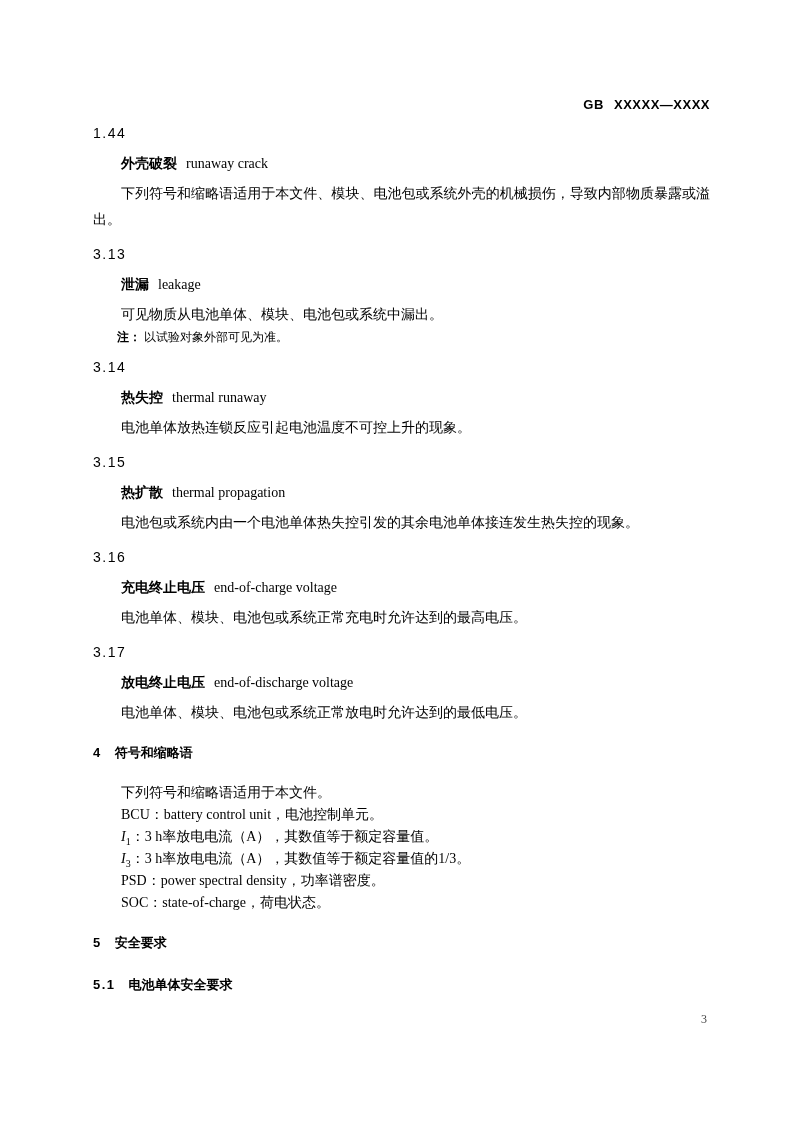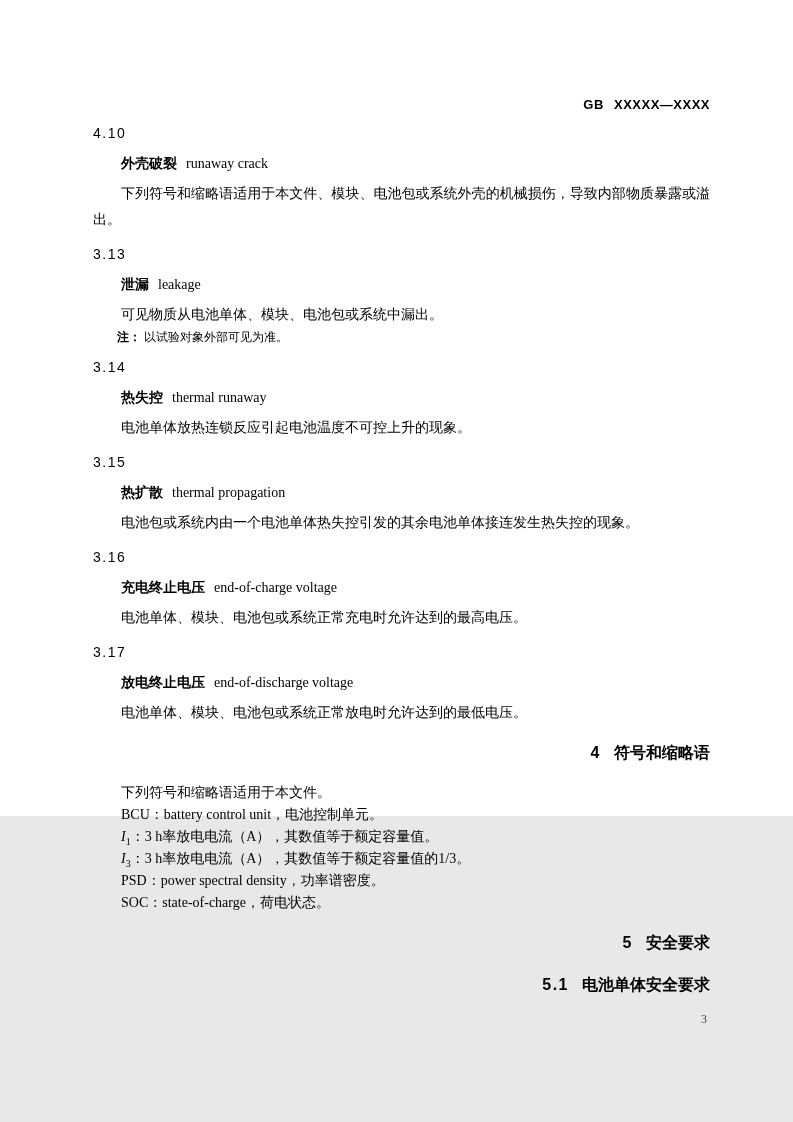--- a/index.html
+++ b/index.html
@@ -1,19 +1,19 @@
 <!DOCTYPE html>
 <html><head>
 <meta charset="utf-8">
 <style>
   * { margin:0; padding:0; box-sizing:border-box; }
   html,body { background:#e8e8e8; }
   body { width:793px; height:1122px; margin:0 auto; }
   .page {
-    width:793px; height:816px; background:#ffffff;
+    width:793px; height:1122px; background:#ffffff;
     padding:97px 83px 0 93px;
     font-family:"Liberation Serif", serif;
     font-size:14px; color:#000;
   }
   .doc-header {
     text-align:right;
     font-family:"Liberation Sans", sans-serif;
     font-weight:700; font-size:13px; line-height:16px;
     letter-spacing:0.5px; word-spacing:6px;
   }
@@ -21,39 +21,39 @@
     font-family:"Liberation Sans", sans-serif;
     font-size:14px; line-height:20px; margin-top:11px; letter-spacing:1.5px;
   }
   .clause-num.first { margin-top:10px; }
   .term-line { margin-top:10px; line-height:20px; padding-left:28px; }
   .term-zh { font-family:"Liberation Sans", sans-serif; font-weight:700; }
   .term-en { margin-left:9px; }
   .def { margin-top:7px; line-height:26px; text-align:justify; text-indent:28px; }
   .note { margin-top:0; margin-bottom:8px; padding-left:24px; font-size:12px; line-height:18px; }
   .note-label { font-family:"Liberation Sans", sans-serif; font-weight:700; margin-right:3px; }
-  .sec-heading { font-family:"Liberation Sans", sans-serif; font-weight:700; font-size:16px; line-height:20px;text-align:right; }
+  .sec-heading { font-family:"Liberation Sans", sans-serif; font-weight:700; font-size:13px; line-height:20px; }
   .h4 { margin-top:17px; }
   .h5 { margin-top:19px; }
   .h51 { margin-top:22px; }
   .hnum { letter-spacing:1.5px; margin-right:13px; }
   .intro { margin-top:19px; padding-left:28px; line-height:22px; }
   .sym-line { padding-left:28px; line-height:22px; }
   .sym .it-sym { font-style:italic; }
   .sym sub { font-size:10px; line-height:0; }
   .page-num { margin-top:16px; text-align:right; font-size:12px; line-height:16px; color:#444; padding-right:3px; }
 </style>
 </head>
 <body>
 
 <div class="page">
 
   <div class="doc-header">GB XXXXX—XXXX</div>
 
-  <div class="clause-num first">4.10</div>
+  <div class="clause-num first">1.44</div>
   <div class="term-line">
     <span class="term-zh">外壳破裂</span><span class="term-en">runaway crack</span>
   </div>
   <div class="def">下列符号和缩略语适用于本文件、模块、电池包或系统外壳的机械损伤，导致内部物质暴露或溢出。</div>
 
   <div class="clause-num">3.13</div>
   <div class="term-line">
     <span class="term-zh">泄漏</span><span class="term-en">leakage</span>
   </div>
   <div class="def">可见物质从电池单体、模块、电池包或系统中漏出。</div>

